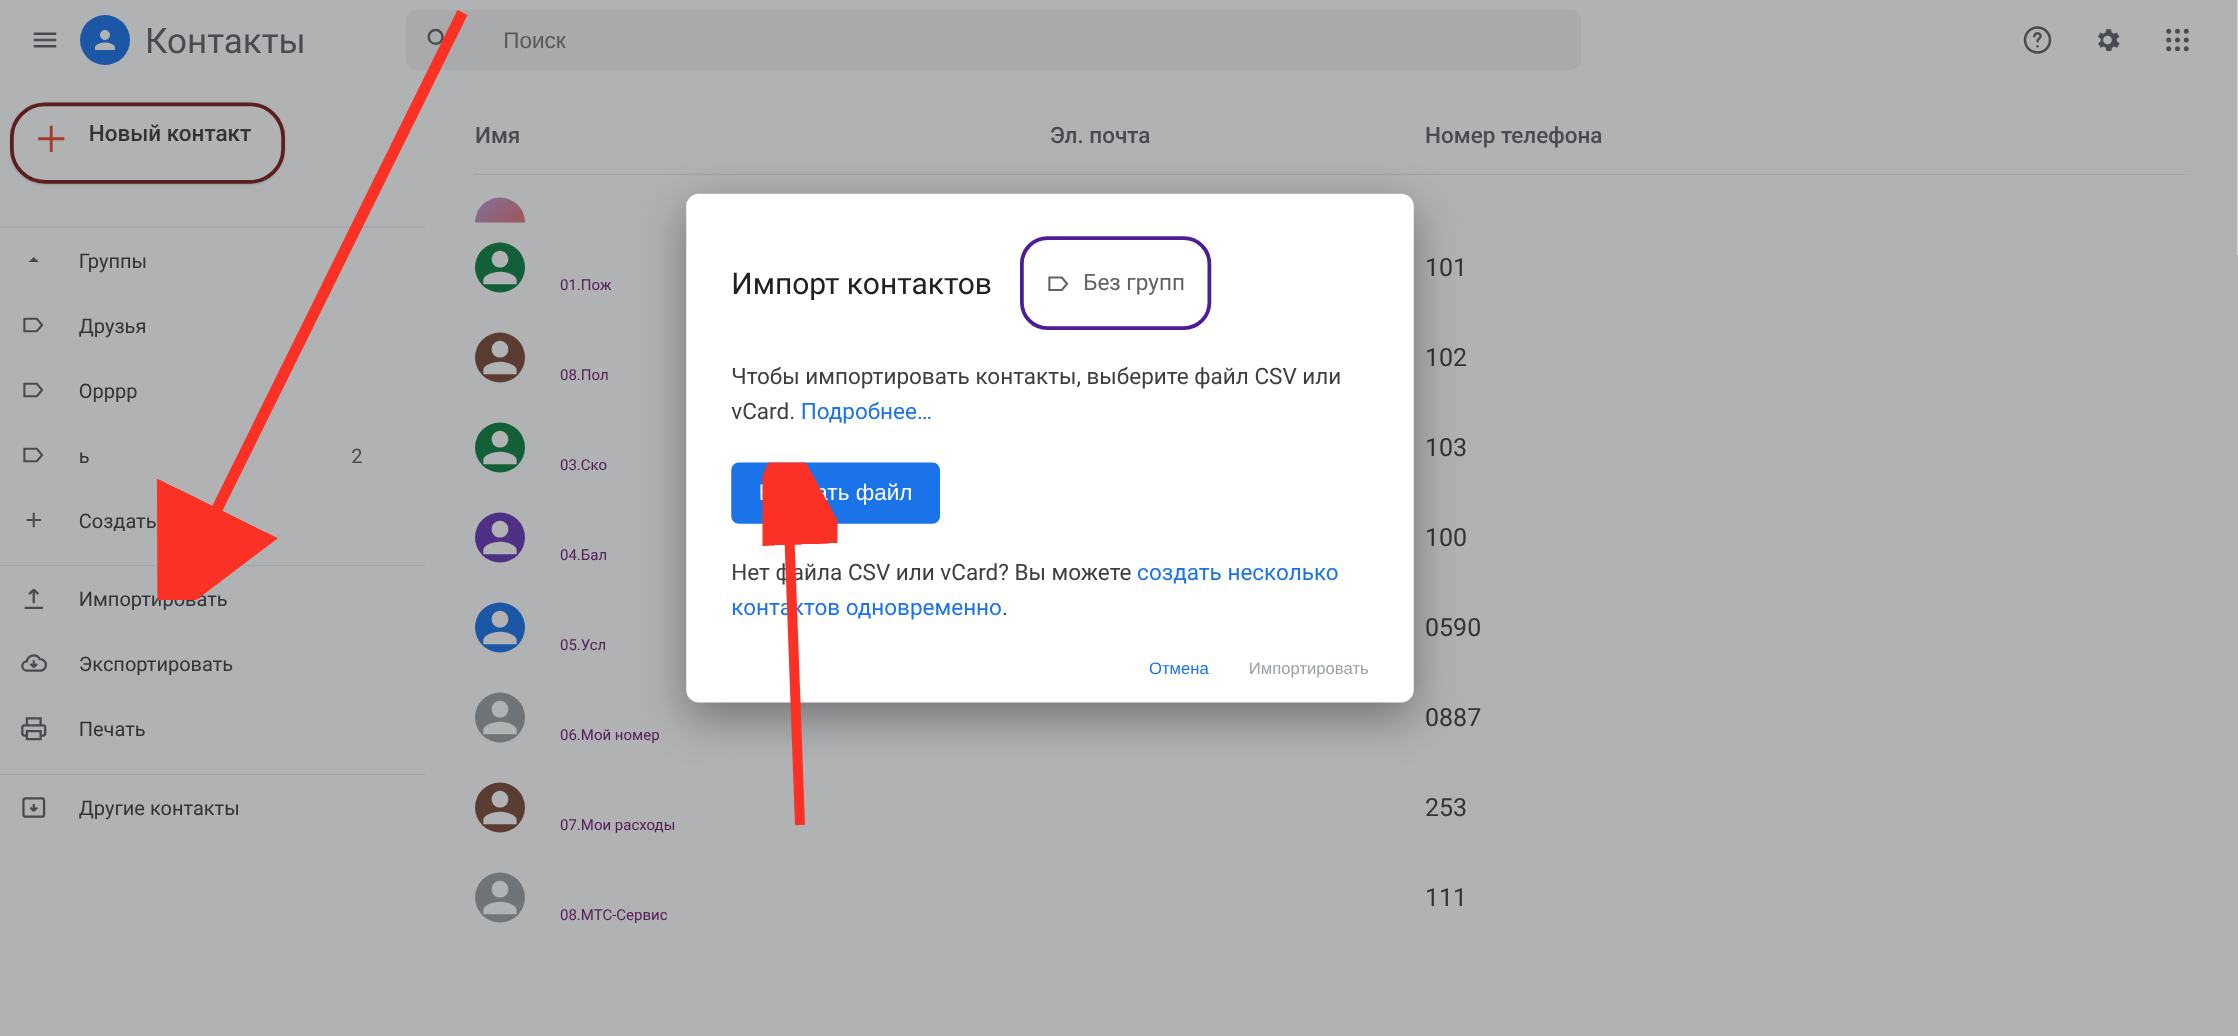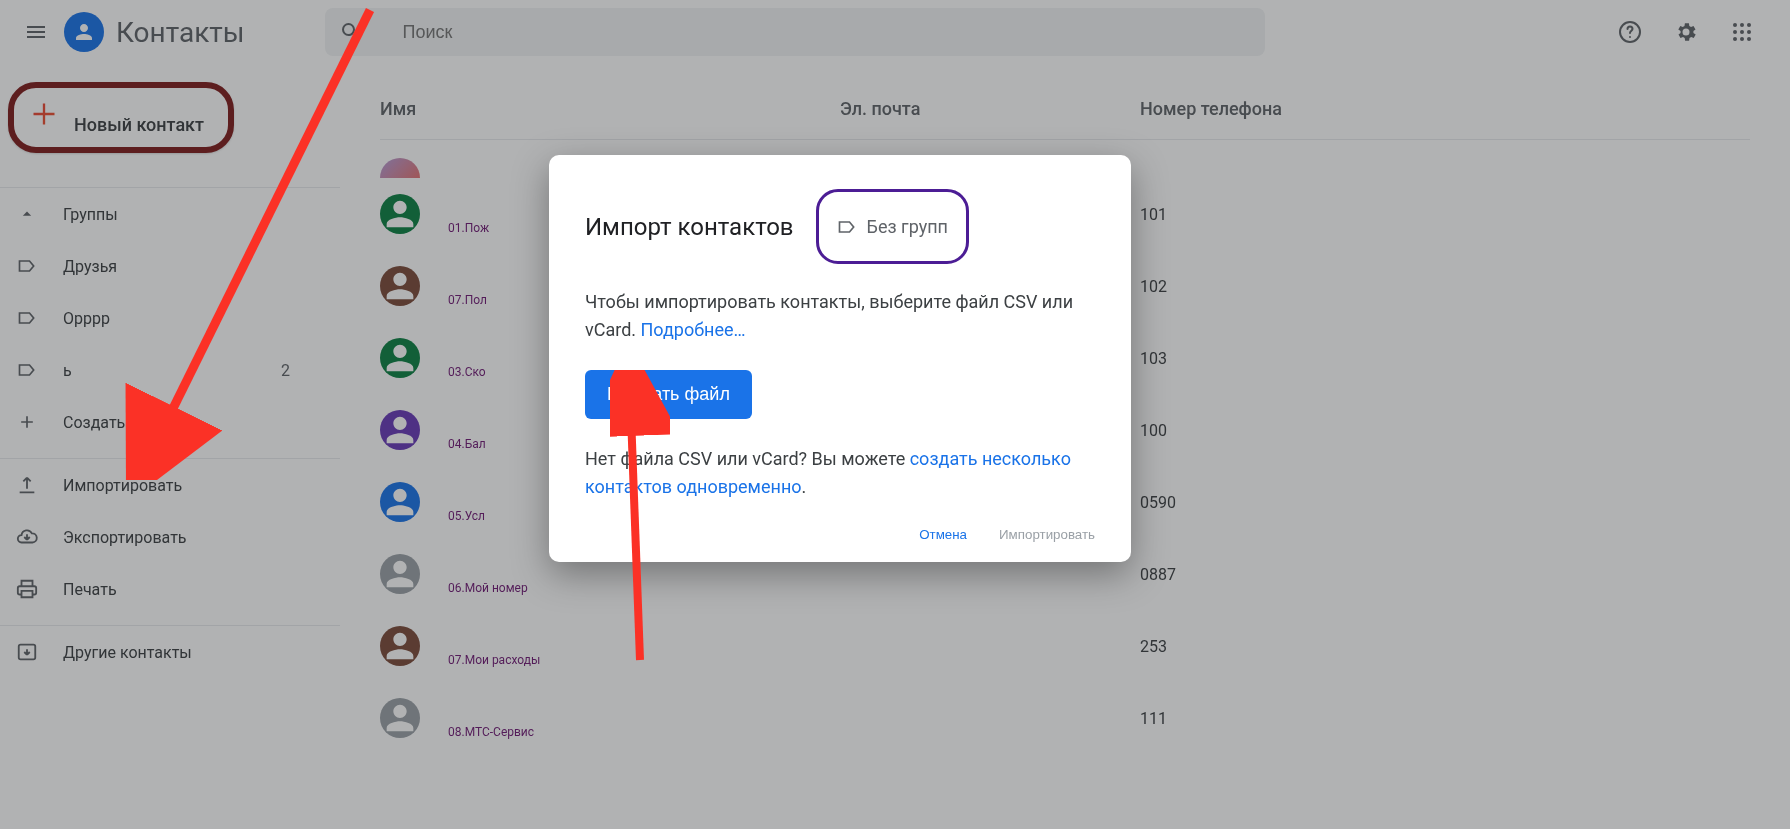--- a/index.html
+++ b/index.html
@@ -10,39 +10,39 @@
 .logo { display:flex; align-items:center; gap:12px; margin-left:4px; }
 .logo-circle { width:40px; height:40px; border-radius:50%; background:#1a73e8; display:flex; align-items:center; justify-content:center; }
 .app-title { font-size:28px; color:#5f6368; font-weight:400; }
 .search-wrap { margin-left:80px; flex:0 0 940px; height:48px; background:#f1f3f4; border-radius:8px; display:flex; align-items:center; padding:0 14px; gap:14px; }
 .search-wrap input { border:none; background:transparent; outline:none; font-size:18px; color:#5f6368; flex:1;margin-left:26px; }
 .top-right { margin-left:auto; display:flex; align-items:center; gap:8px; padding-right:12px; }
 .icon-btn { width:48px; height:48px; border-radius:50%; display:flex; align-items:center; justify-content:center; cursor:pointer; }
 
 .body { display:flex; height: calc(100% - 64px); }
 .sidebar { width: 340px; padding-top: 10px; }
-.new-contact { margin: 8px 0 24px 8px; display:inline-flex; align-items:flex-end; gap:16px; background:#fff; border:6px solid #7f1d1d; border-radius:28px; padding:12px 24px 12px 16px; box-shadow:0 1px 2px rgba(60,64,67,0.2); cursor:pointer; }
+.new-contact { margin: 8px 0 24px 8px; display:inline-flex; align-items:flex-start; gap:16px; background:#fff; border:3px solid #7f1d1d; border-radius:28px; padding:12px 24px 12px 16px; box-shadow:0 1px 2px rgba(60,64,67,0.2); cursor:pointer; }
 .plus-icon { font-size:28px; font-weight:500; }
 .nc-label { font-size:18px; color:#3c4043; font-weight:500; }
 .section-divider { border-top:1px solid #e8eaed; margin:10px 0 0 0; }
 .nav-item { display:flex; align-items:center; gap:24px; padding:14px 15px; font-size:16px; color:#3c4043; cursor:pointer; border-radius:0 28px 28px 0; position:relative; }
 .nav-item .count { position:absolute; right:50px; color:#5f6368; }
 .nav-icon { width:24px; height:24px; display:flex; align-items:center; justify-content:center; color:#5f6368; }
 
 .main { flex:1; padding: 20px 40px 0 40px; }
 .table-header { display:flex; padding:14px 0 20px 0; border-bottom:1px solid #e8eaed; color:#5f6368; font-size:18px; font-weight:500; }
 .col-name { flex:0 0 460px; }
 .col-email { flex:0 0 300px; }
 .col-phone { flex:0 0 240px; }
 .rows { }
 .row { display:flex; align-items:center; height:72px; }
 .avatar { width:40px; height:40px; border-radius:50%; margin-right:28px; display:flex; align-items:center; justify-content:center; }
 .avatar svg { width:40px; height:40px; }
 .row-name { font-size:12px; color:#701a75;margin-top:27px; }
-.row-phone { font-size:16px; color:#3c4043; }
+.row-phone { font-size:20px; color:#3c4043; }
 
 .scrim { position:absolute; inset:0; background:rgba(32,33,36,0.35); }
 .modal { position:absolute; left:549px; top:155px; width:582px; background:#fff; border-radius:10px; box-shadow:0 12px 36px rgba(0,0,0,0.35); padding:34px 36px 20px 36px; }
 .modal-header { display:flex; align-items:center; gap:22px; margin-bottom:24px; }
 .modal-title { font-size:24px; color:#202124; }
 .chip { border:3px solid #4c1d95; border-radius:22px; padding:24px 18px; display:inline-flex; align-items:center; gap:10px; color:#5f6368; font-size:18px; cursor:pointer; }
 .modal-body { font-size:18px; color:#3c4043; line-height:1.55; }
 .link { color:#1a73e8; cursor:pointer; }
 .pick-btn { margin:26px 0 26px 0; background:#1a73e8; color:#fff; border:none; border-radius:6px; padding:14px 22px; font-size:18px; font-weight:500; cursor:pointer; }
 .modal-footer { display:flex; justify-content:flex-end; gap:32px; margin-top:26px; font-size:18px; }
@@ -228,21 +228,21 @@
     <div class="col-email"></div>
     <div class="col-phone"><span class="row-phone">101</span></div>
           </div>
           <div class="row">
     <div class="col-name" style="display:flex;align-items:center;">
       <div class="avatar" style="background:#7b4b3a">
         <svg viewBox="0 0 24 24" fill="#fff">
                   <path d="M12 12c2.2 0 4-1.8 4-4s-1.8-4-4-4-4 1.8-4 4 1.8 4 4 4zm0 2c-2.7 0-8 1.3-8 4v2h16v-2c0-2.7-5.3-4-8-4z"></path>
                 </svg>
       </div>
-      <span class="row-name">07.Пол</span>
+      <span class="row-name">08.Пол</span>
     </div>
     <div class="col-email"></div>
     <div class="col-phone"><span class="row-phone">102</span></div>
           </div>
           <div class="row">
     <div class="col-name" style="display:flex;align-items:center;">
       <div class="avatar" style="background:#0b8043">
         <svg viewBox="0 0 24 24" fill="#fff">
                   <path d="M12 12c2.2 0 4-1.8 4-4s-1.8-4-4-4-4 1.8-4 4 1.8 4 4 4zm0 2c-2.7 0-8 1.3-8 4v2h16v-2c0-2.7-5.3-4-8-4z"></path>
                 </svg>

